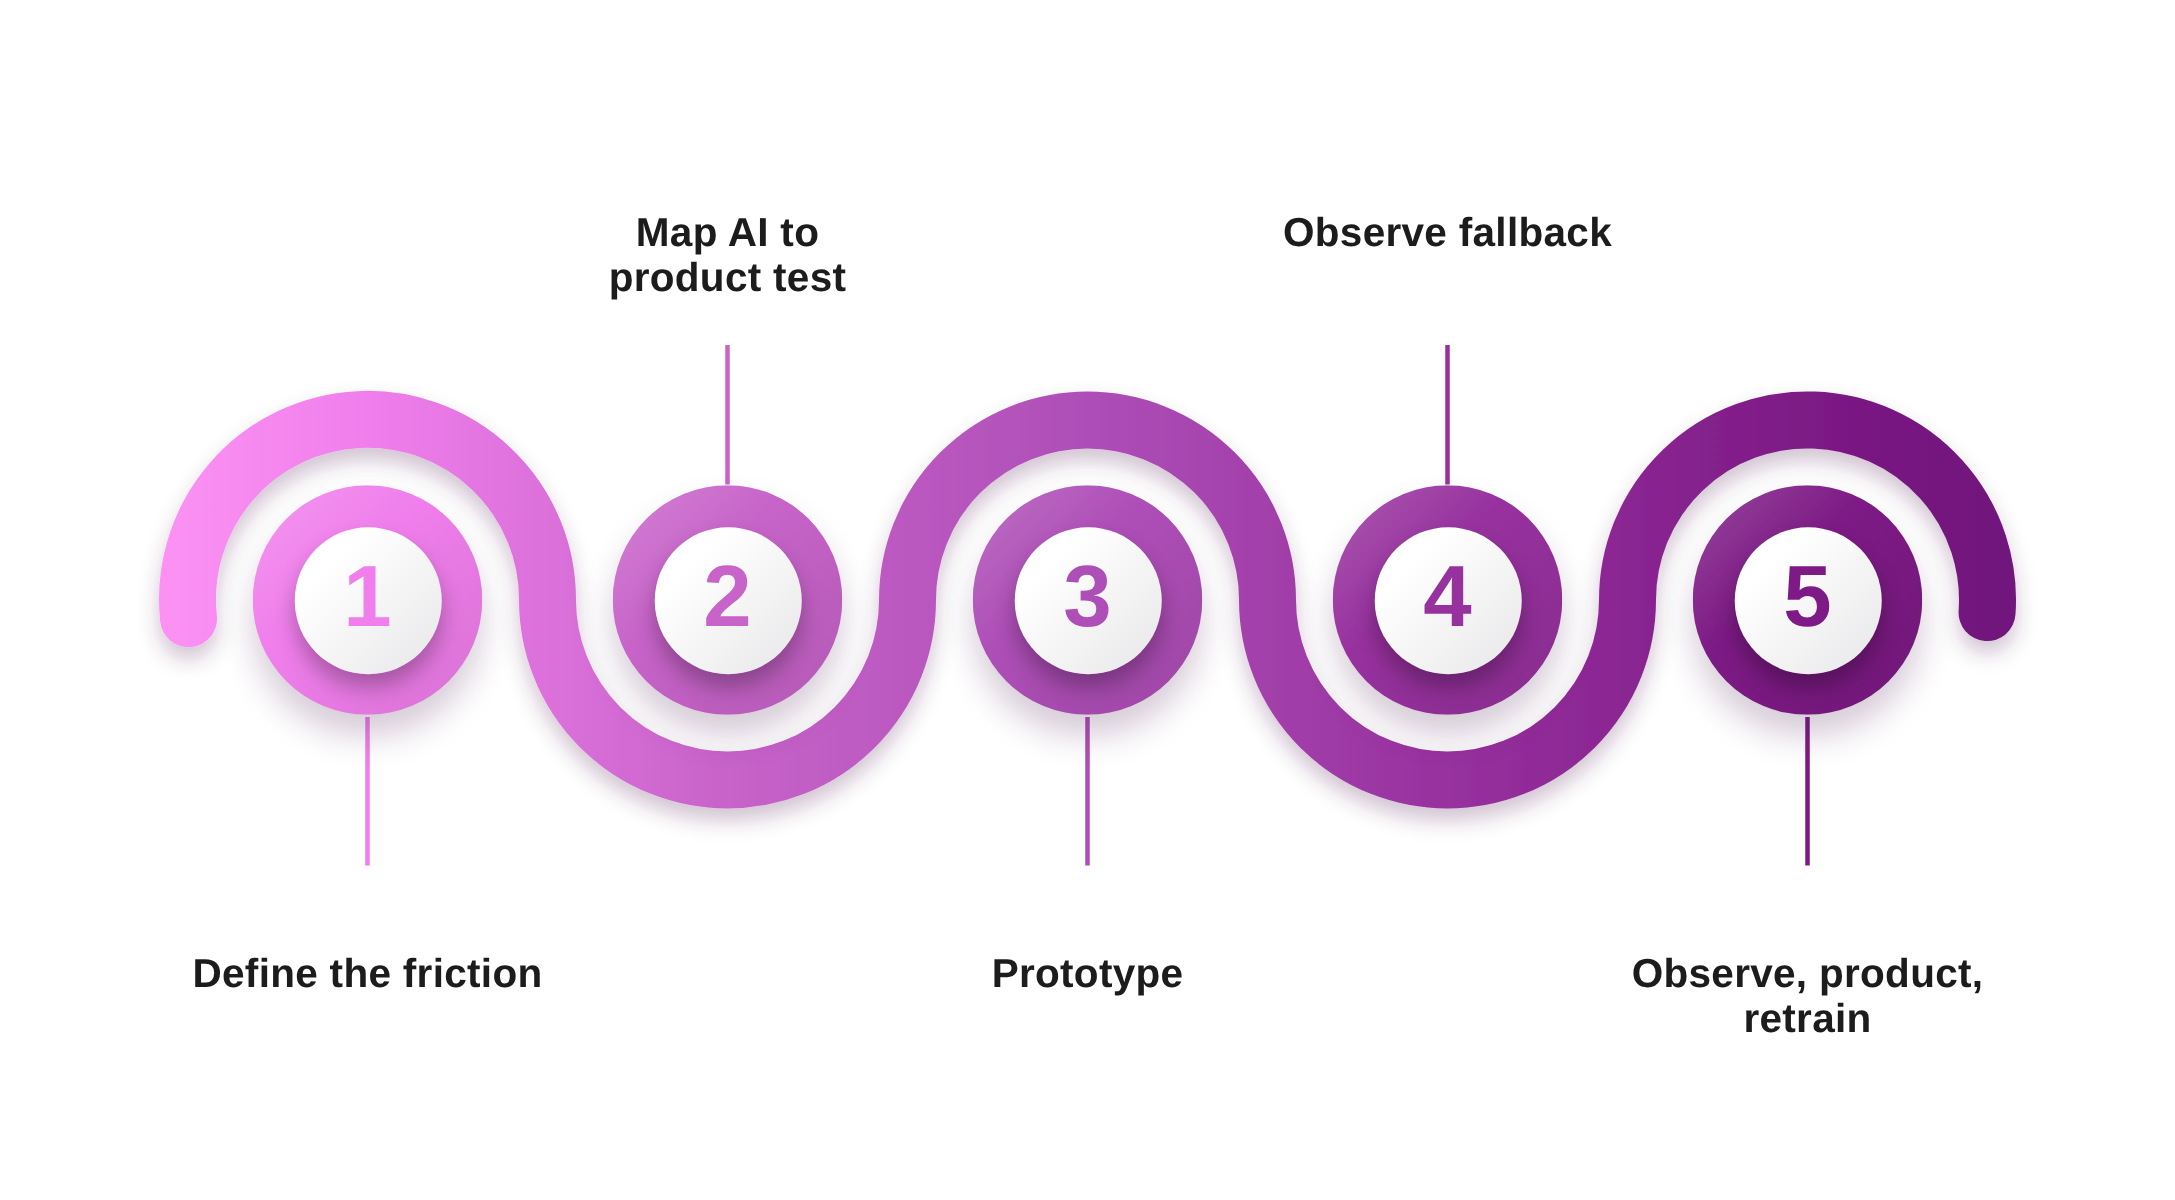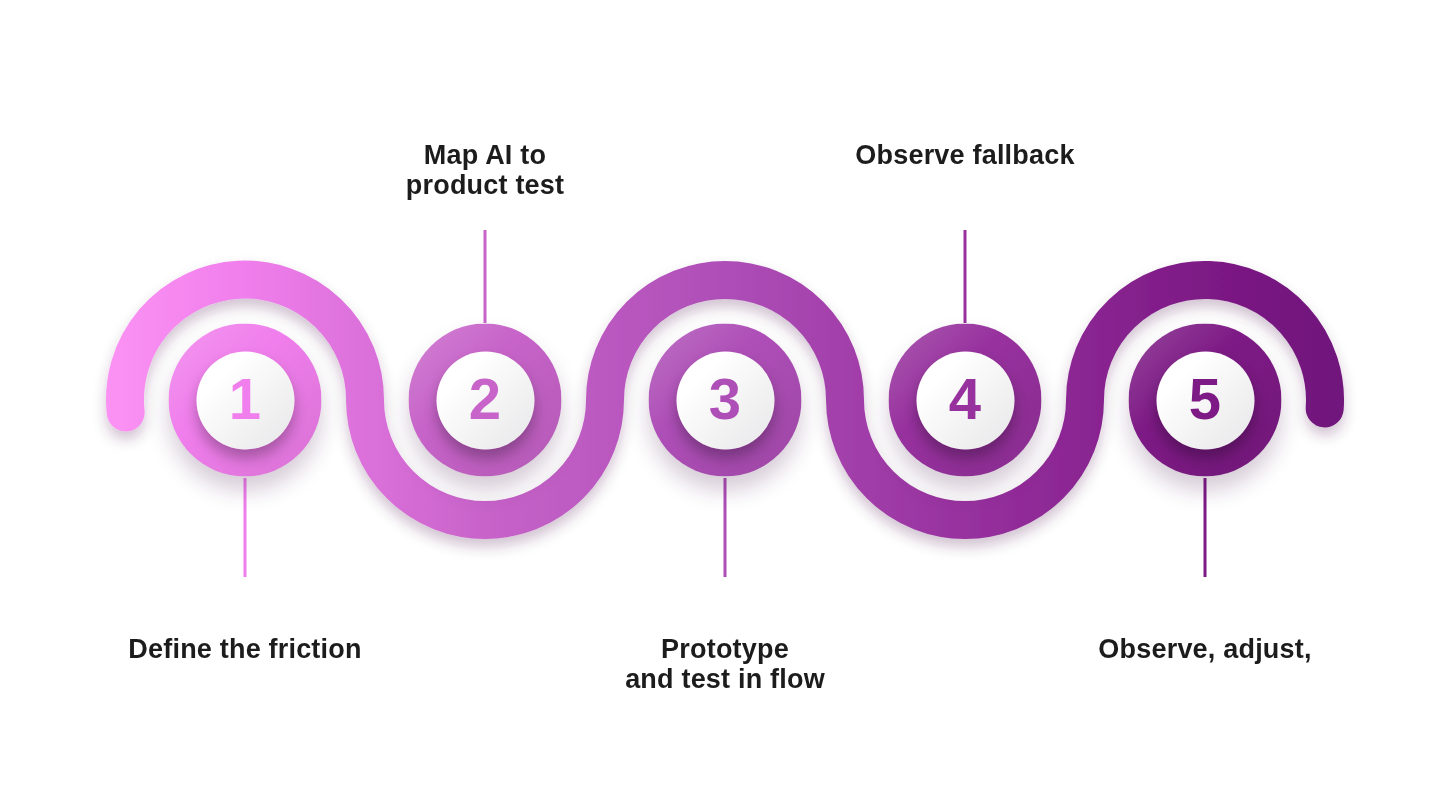--- a/index.html
+++ b/index.html
@@ -130,21 +130,20 @@
 
   <div class="step" style="left:725px">
     <div class="connector below" style="background-color: rgb(174, 78, 183);"></div>
     <div class="ring" style="background-color: rgb(174, 78, 183);">
       <div class="ring-inner">
         <span class="step-number" style="color: rgb(174, 78, 183);">3</span>
       </div>
     </div>
     <div class="label below" style="color: rgb(28, 28, 28);">
       <div>Prototype</div>
-      <div>and test in flow</div>
     </div>
   </div>
 
   <div class="step" style="left:965px">
     <div class="connector above" style="background-color: rgb(151, 49, 158);"></div>
     <div class="ring" style="background-color: rgb(151, 49, 158);">
       <div class="ring-inner">
         <span class="step-number" style="color: rgb(151, 49, 158);">4</span>
       </div>
     </div>
@@ -154,17 +153,18 @@
   </div>
 
   <div class="step" style="left:1205px">
     <div class="connector below" style="background-color: rgb(125, 26, 133);"></div>
     <div class="ring" style="background-color: rgb(125, 26, 133);">
       <div class="ring-inner">
         <span class="step-number" style="color: rgb(125, 26, 133);">5</span>
       </div>
     </div>
     <div class="label below" style="color: rgb(28, 28, 28);">
-      <div>Observe, adjust,</div>
+      <div>Observe, product,</div>
+      <div>retrain</div>
     </div>
   </div>
 
 </div>
 
 </body></html>

